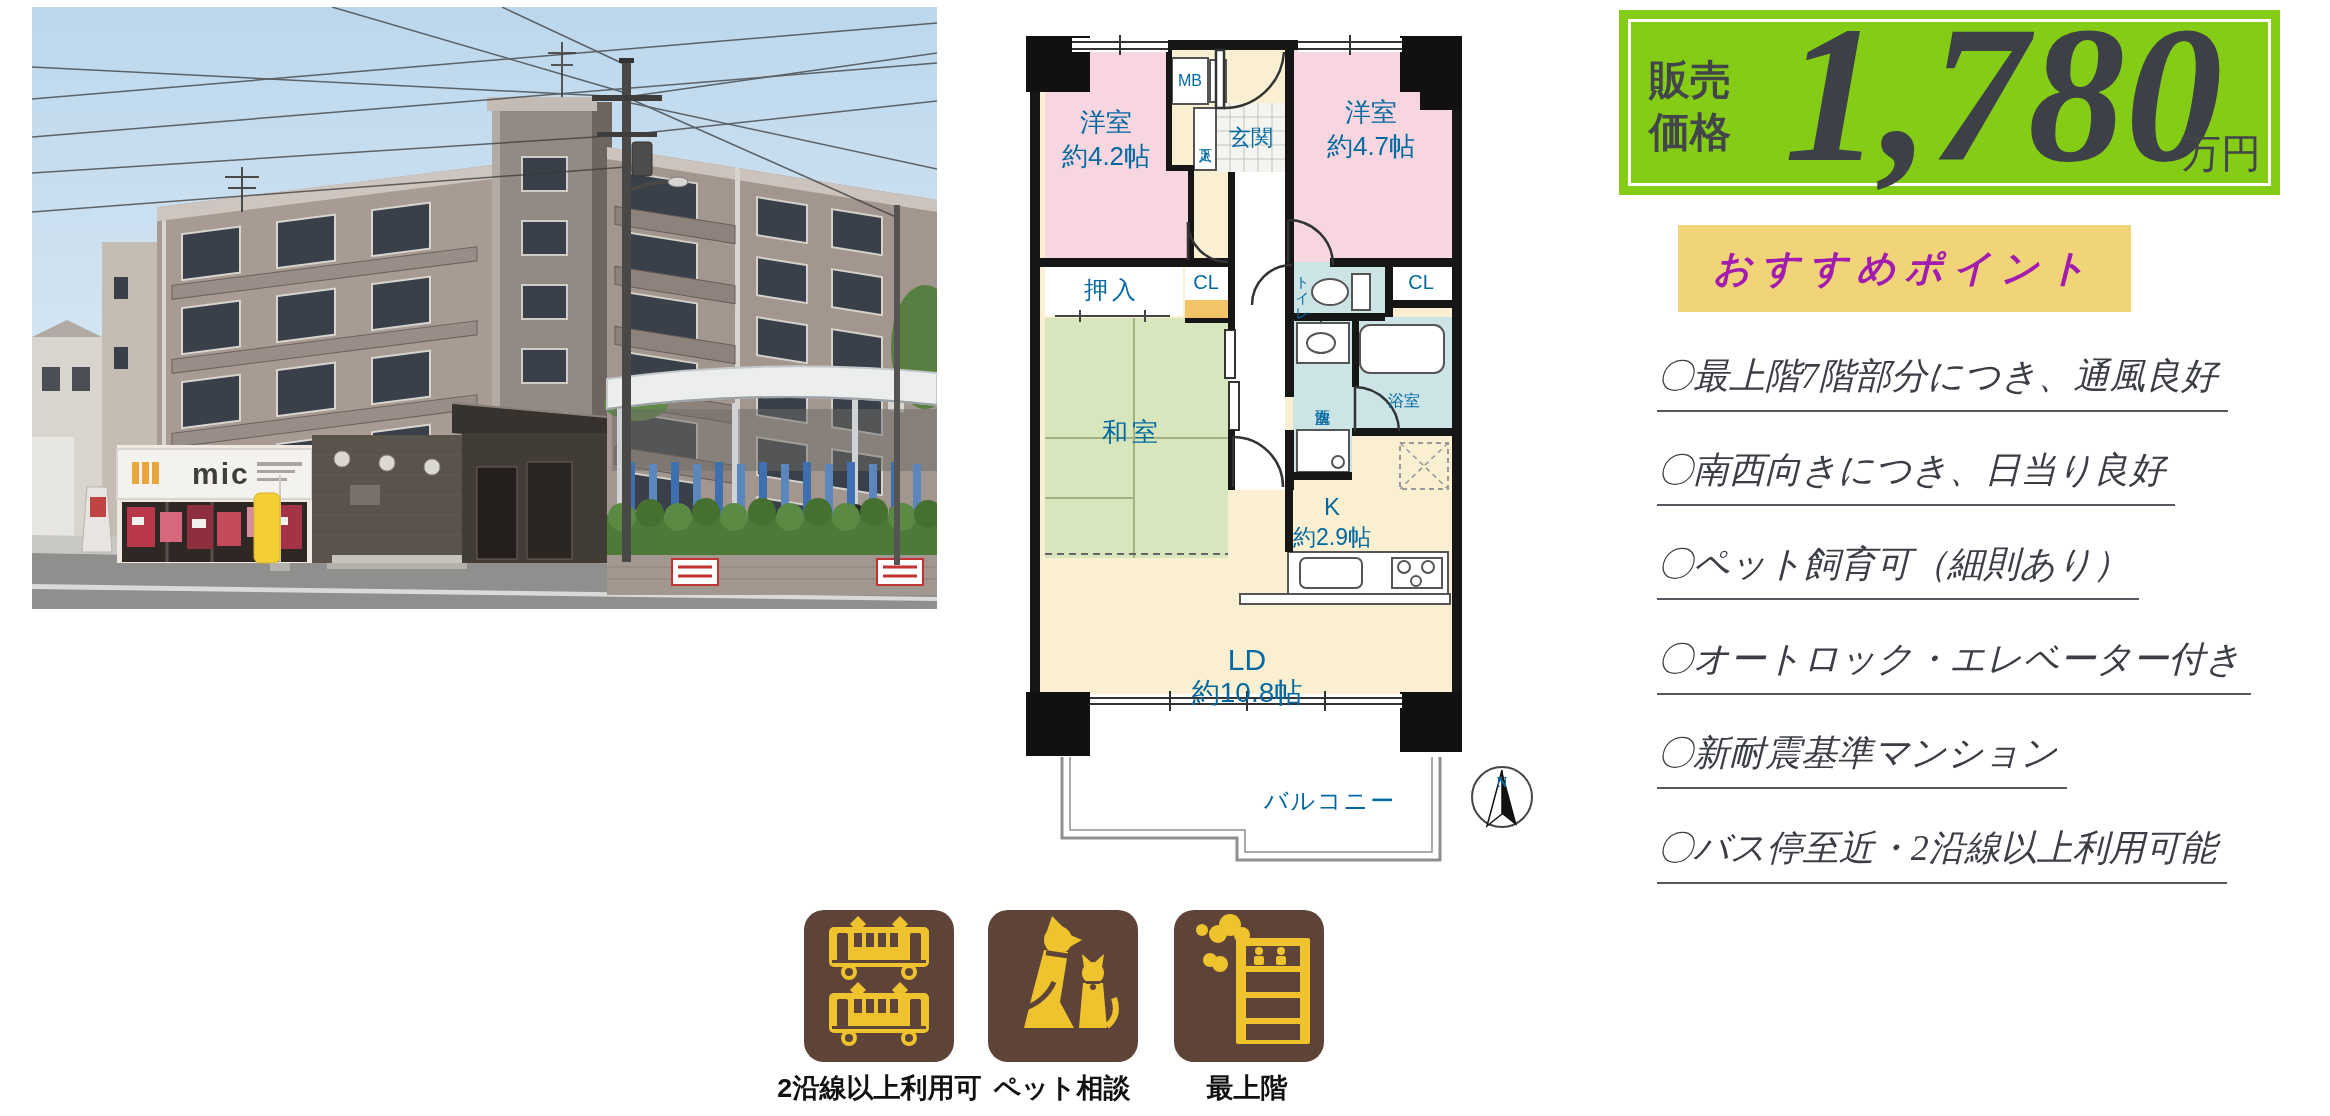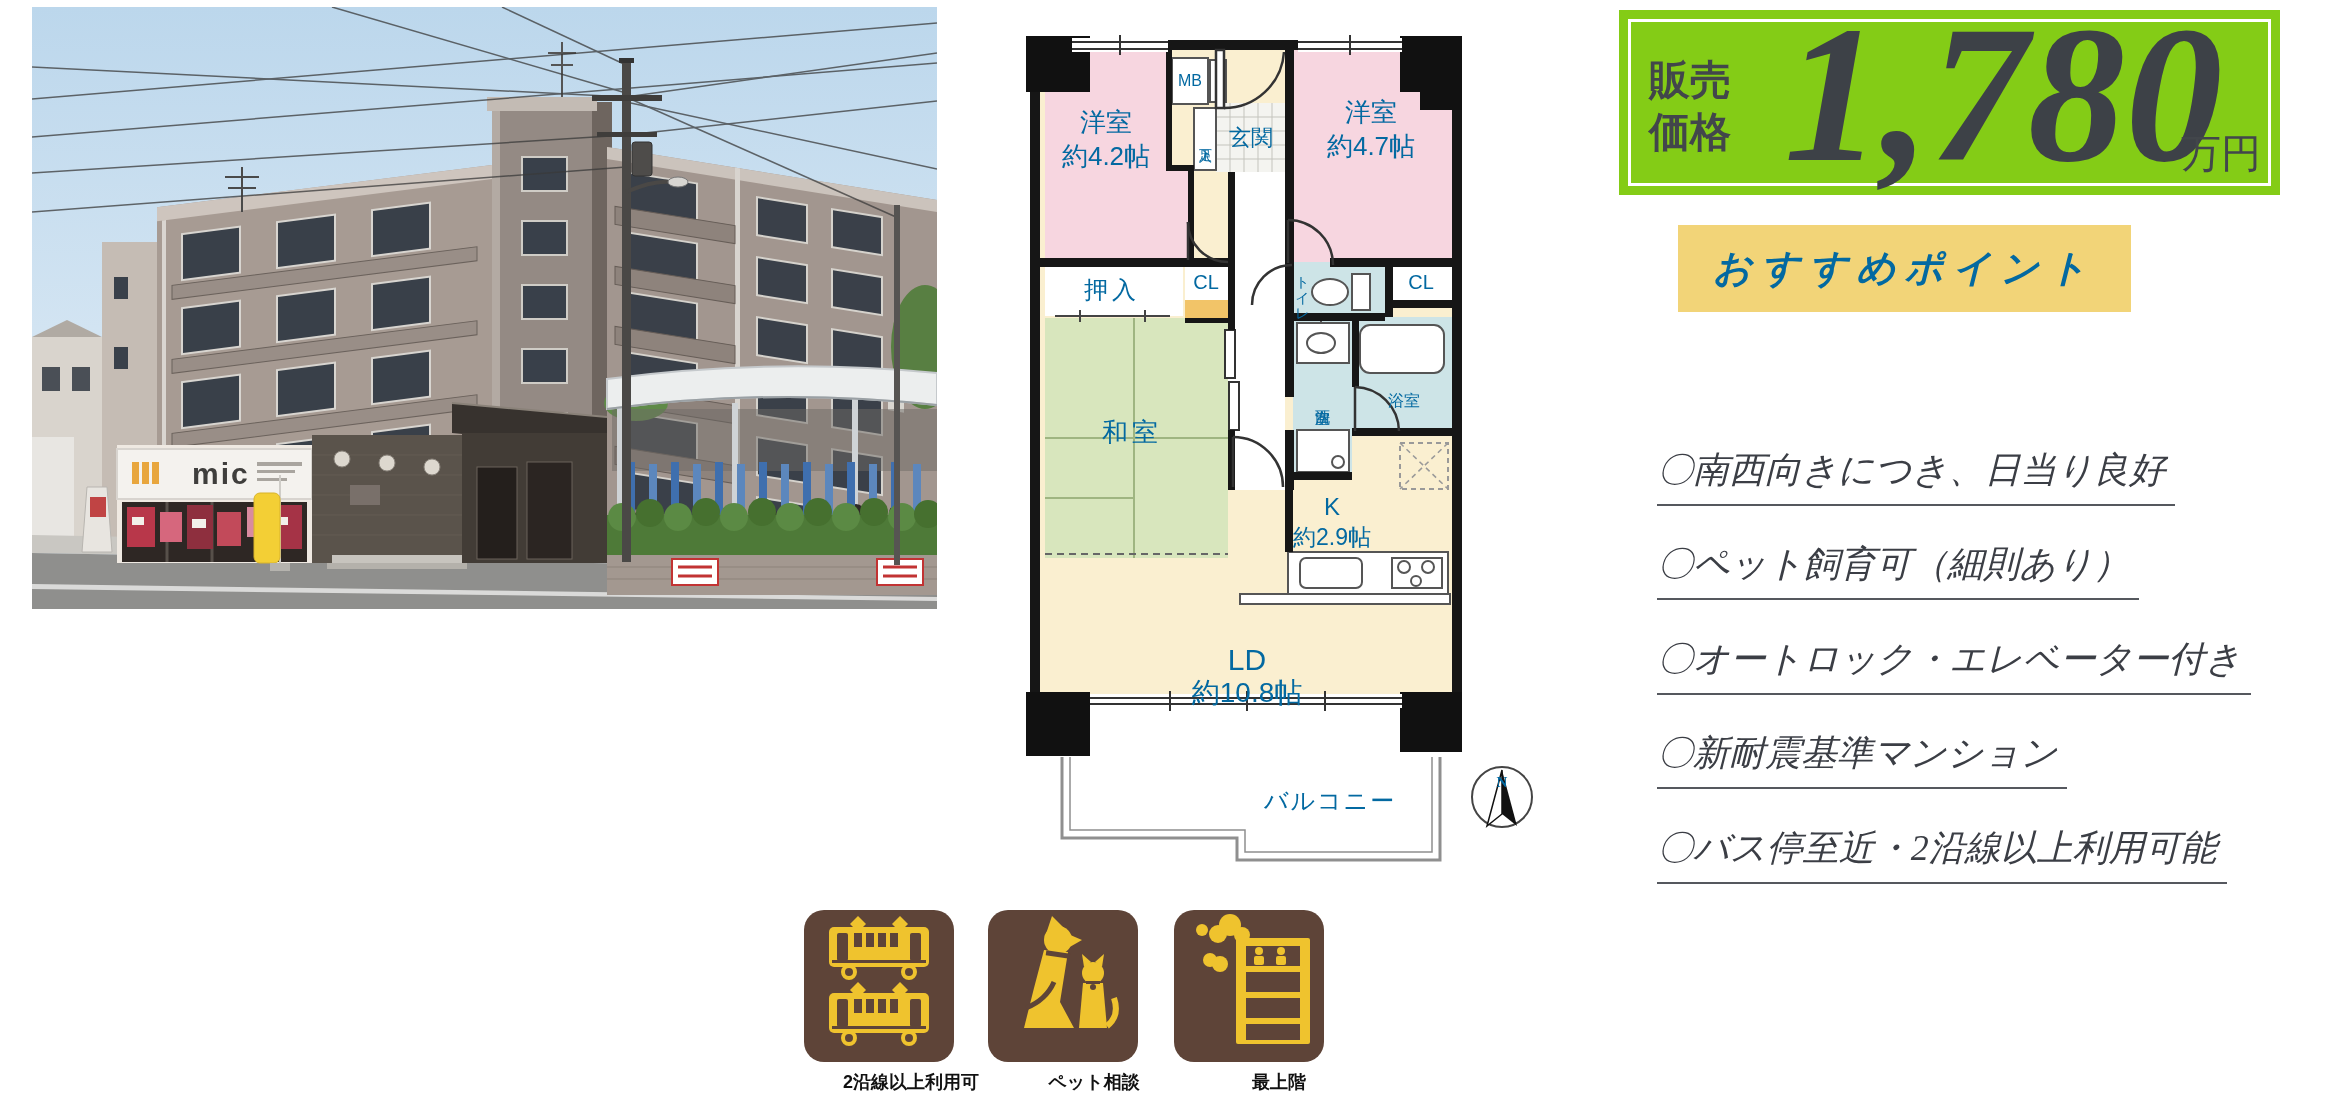--- a/index.html
+++ b/index.html
@@ -21,28 +21,28 @@
   #price-box .inner-frame{position:absolute;left:9px;top:9px;right:9px;bottom:9px;border:3px solid #ffffff;}
   #price-label{position:absolute;left:30px;top:44px;font-family:"Liberation Serif","DejaVu Serif",serif;
         font-weight:bold;font-size:41px;line-height:1.28;color:#42464b;}
   #price-amount{position:absolute;left:165px;top:-26px;font-family:"Liberation Serif","DejaVu Serif",serif;
         font-style:italic;font-weight:bold;font-size:195px;line-height:220px;color:#3d4147;}
   #price-unit{position:absolute;left:562px;top:116px;font-family:"Liberation Serif","DejaVu Serif",serif;
         font-weight:normal;font-size:40px;color:#42464b;}
   
   #recommend-title{left:1678px;top:225px;width:453px;height:87px;background:#f2d478;
         font-family:"Liberation Serif","DejaVu Serif",serif;font-style:italic;font-weight:bold;
-        font-size:38px;letter-spacing:9px;color:#0369a1;text-align:center;line-height:87px;}
+        font-size:38px;letter-spacing:9px;color:#a21caf;text-align:center;line-height:87px;}
   .point{position:absolute;left:1657px;font-family:"Liberation Serif","DejaVu Serif",serif;
         font-style:italic;font-size:36px;color:#3b3e45;border-bottom:2px solid #55585e;
         padding:0 10px 9px 0;white-space:nowrap;}
   
   .badge-tile{position:absolute;top:910px;width:150px;height:152px;}
-  .badge-label{position:absolute;top:1070px;transform:translateX(-50%);font-size:18px;font-weight:bold;
-        color:#111;white-space:nowrap;font-family:Liberation Sans, sans-serif;margin-left:32px;}
+  .badge-label{position:absolute;top:1070px;transform:translateX(-50%);font-size:27px;font-weight:bold;
+        color:#111;white-space:nowrap;font-family:Liberation Mono, monospace;}
 </style>
 </head>
 <body>
 
 <div class="page">
 
   <div class="abs" id="photo">
     <svg width="905" height="602" viewBox="0 0 905 602">
       <defs>
         <linearGradient id="sky" x1="0" y1="0" x2="0" y2="1">
@@ -466,20 +466,21 @@
     <div class="inner-frame"></div>
     <div id="price-label">
       <div>販売</div>
       <div>価格</div>
     </div>
     <div id="price-amount">1,780</div>
     <div id="price-unit">万円</div>
   </div>
 
   <div class="abs" id="recommend-title">おすすめポイント</div>
+  <div class="point" style="top:352px">〇最上階7階部分につき、通風良好</div>
   <div class="point" style="top:446px">〇南西向きにつき、日当り良好</div>
   <div class="point" style="top:635px">〇オートロック・エレベーター付き</div>
   <div class="point" style="top:540px">〇ペット飼育可（細則あり）</div>
   <div class="point" style="top:729px">〇新耐震基準マンション</div>
   <div class="point" style="top:824px">〇バス停至近・2沿線以上利用可能</div>
 
   <div>
 
     <div class="badge-tile" style="left:804px">
       <svg width="150" height="152" viewBox="0 0 150 152">

